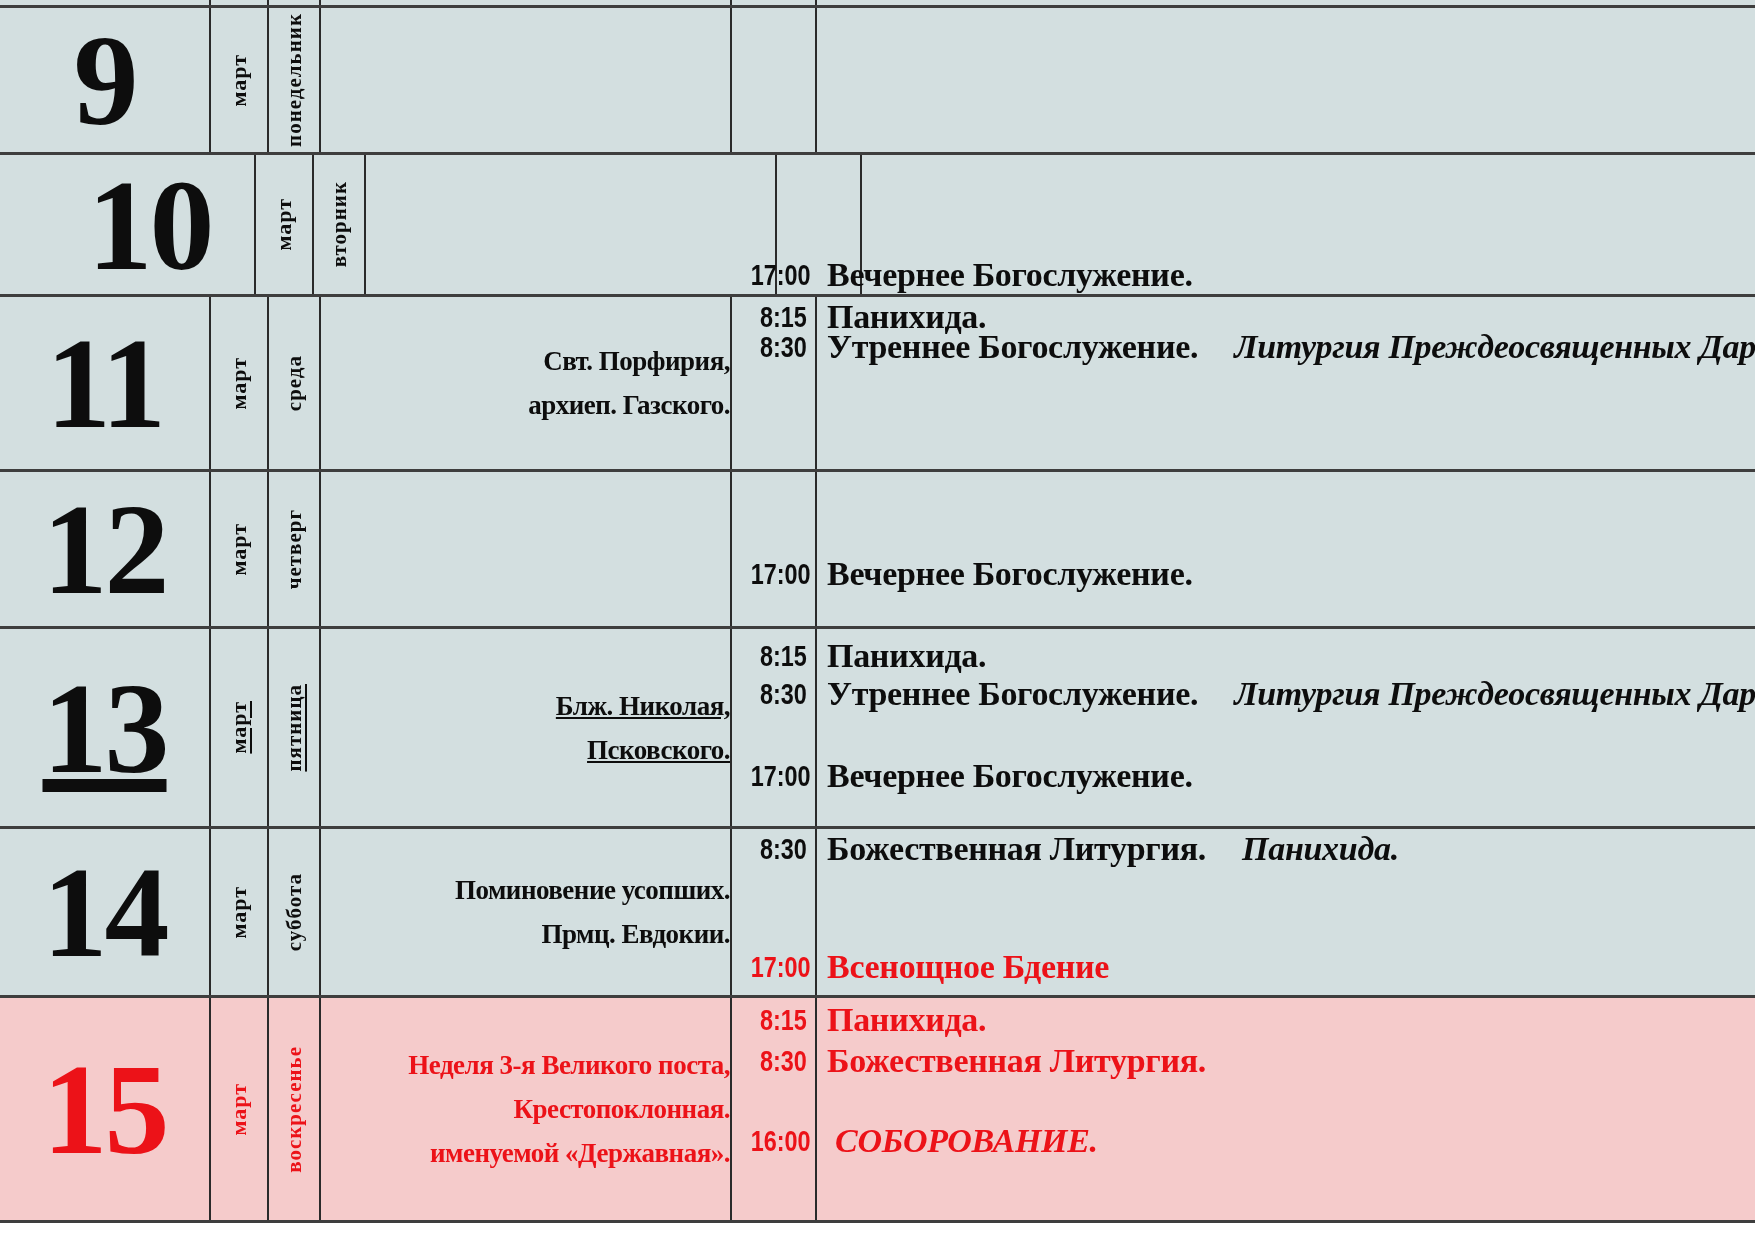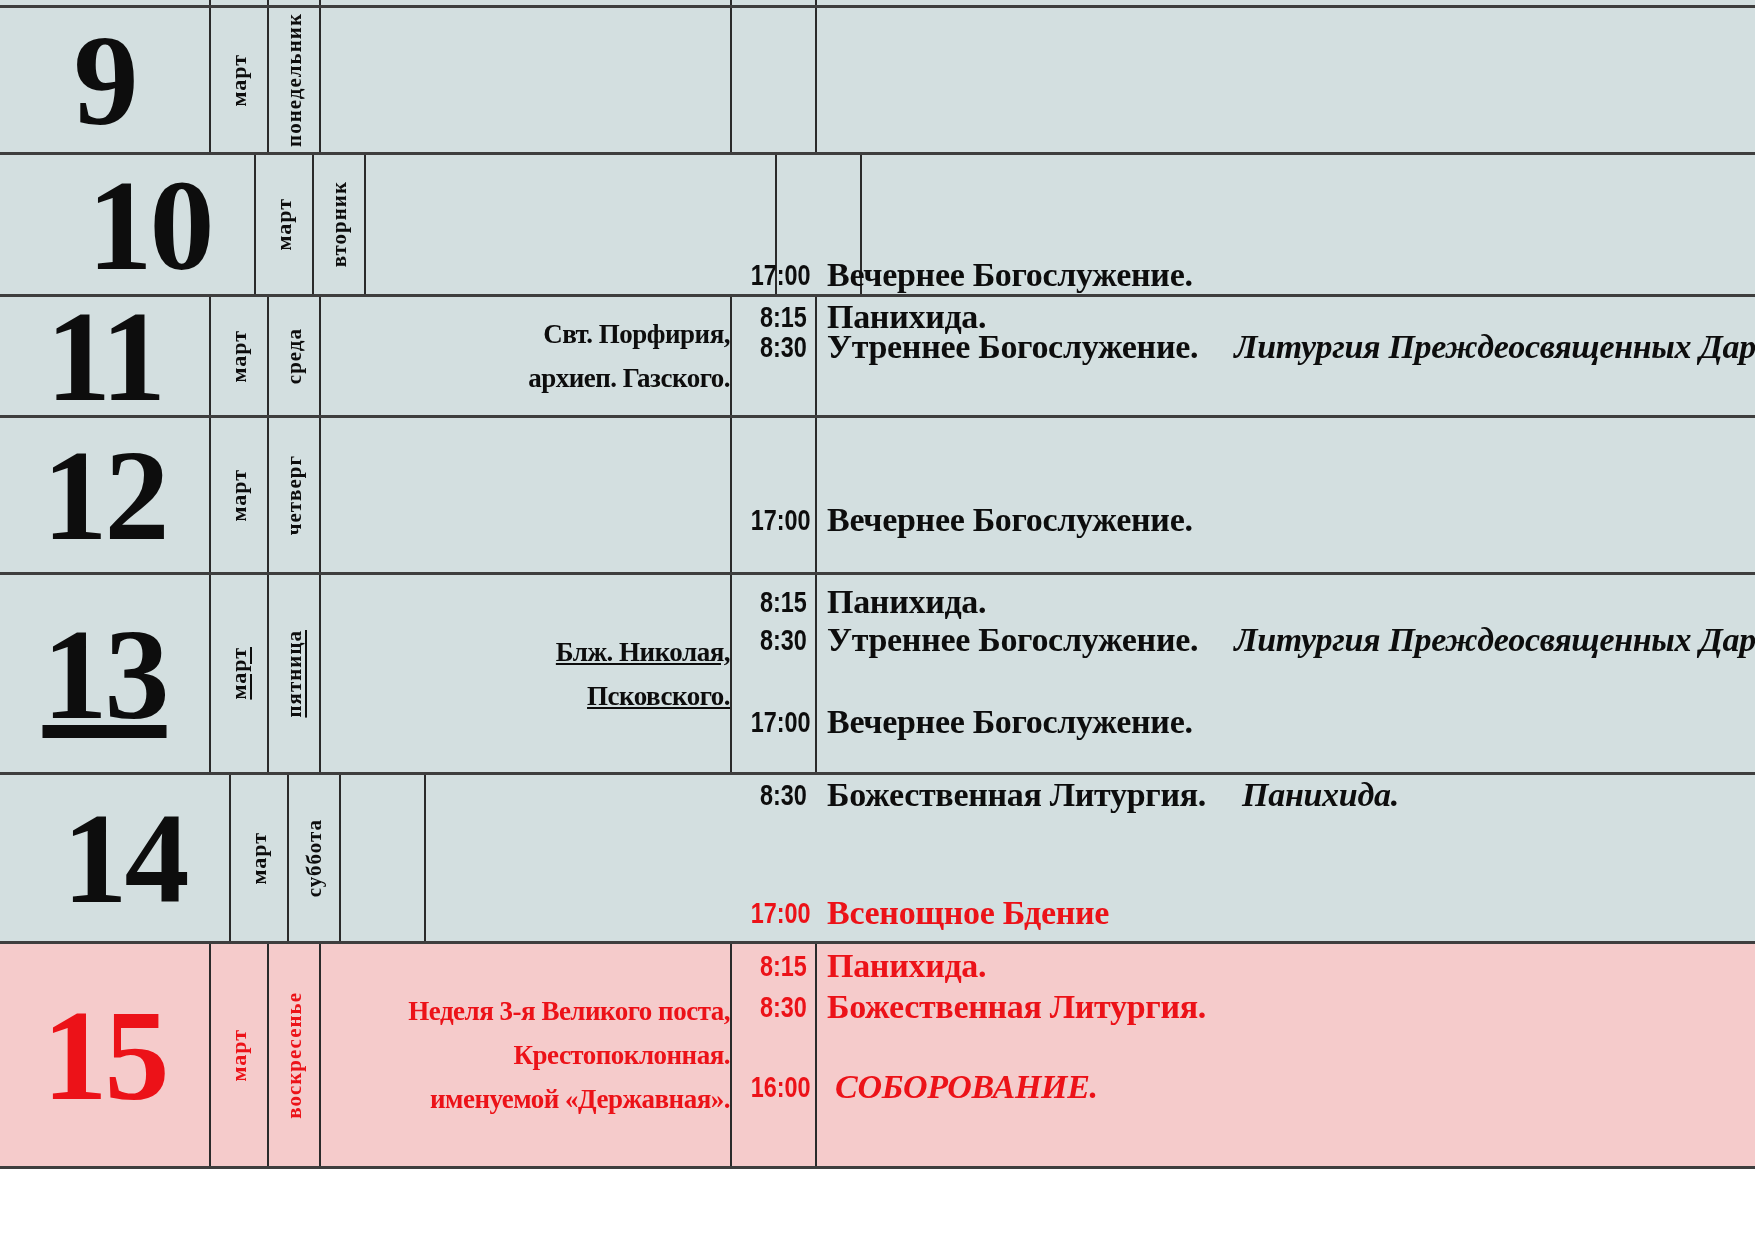--- a/index.html
+++ b/index.html
@@ -73,21 +73,21 @@
       <span class="vtext weekday">вторник</span>
     </div>
     <div class="cell c-feast"></div>
     <div class="cell c-time"></div>
     <div class="cell c-service"></div>
   <div class="svc-line" style="top: 100px;">
         <span class="svc-time">17:00</span>
         <span class="svc-text"><span>Вечернее Богослужение.</span></span>
       </div>
     </div>
-    <div class="row" style="height: 121px;">
+    <div class="row" style="height: 175px;">
     <div class="cell c-day">11</div>
     <div class="cell c-month">
       <span class="vtext month">март</span>
     </div>
     <div class="cell c-weekday">
       <span class="vtext weekday">среда</span>
     </div>
     <div class="cell c-feast">
         <div class="feast-line">Свт. Порфирия,</div>
         <div class="feast-line">архиеп. Газского.</div>
@@ -139,28 +139,32 @@
       </div>
       <div class="svc-line" style="top: 45px;">
         <span class="svc-time">8:30</span>
         <span class="svc-text"><span>Утреннее Богослужение.</span><span class="seg-italic seg-gap">Литургия Преждеосвященных Даров.</span></span>
       </div>
       <div class="svc-line" style="top: 127px;">
         <span class="svc-time">17:00</span>
         <span class="svc-text"><span>Вечернее Богослужение.</span></span>
       </div>
     </div>
-    <div class="row" style="height: 169px; padding-left: 20px;">
+    <div class="row" style="height: 169px;">
     <div class="cell c-day">14</div>
     <div class="cell c-month">
       <span class="vtext month">март</span>
     </div>
     <div class="cell c-weekday">
       <span class="vtext weekday">суббота</span>
     </div>
+    <div class="cell c-feast">
+        <div class="feast-line">Поминовение усопших.</div>
+        <div class="feast-line">Прмц. Евдокии.</div>
+      </div>
     <div class="cell c-time"></div>
     <div class="cell c-service"></div>
   <div class="svc-line" style="top: 0px;">
         <span class="svc-time">8:30</span>
         <span class="svc-text"><span>Божественная Литургия.</span><span class="seg-italic seg-gap">Панихида.</span></span>
       </div>
       <div class="svc-line red" style="top: 118px;">
         <span class="svc-time">17:00</span>
         <span class="svc-text"><span>Всенощное Бдение</span></span>
       </div>

